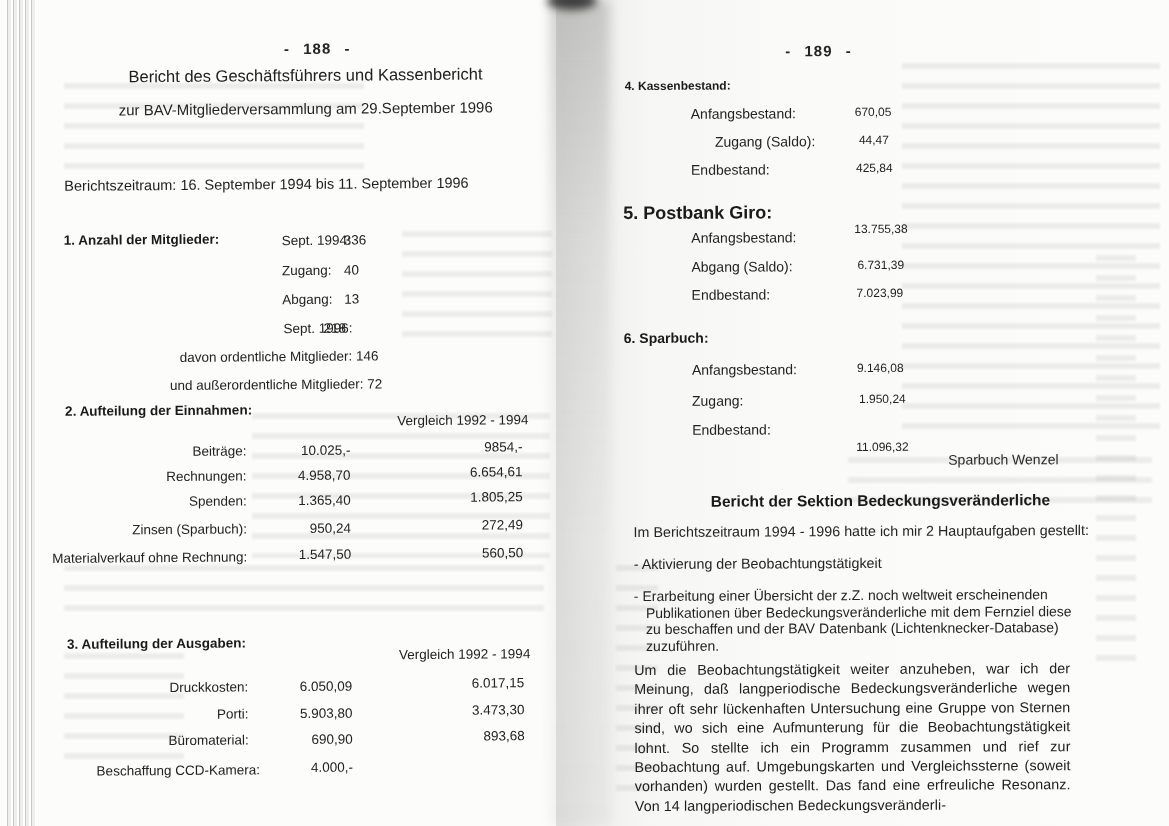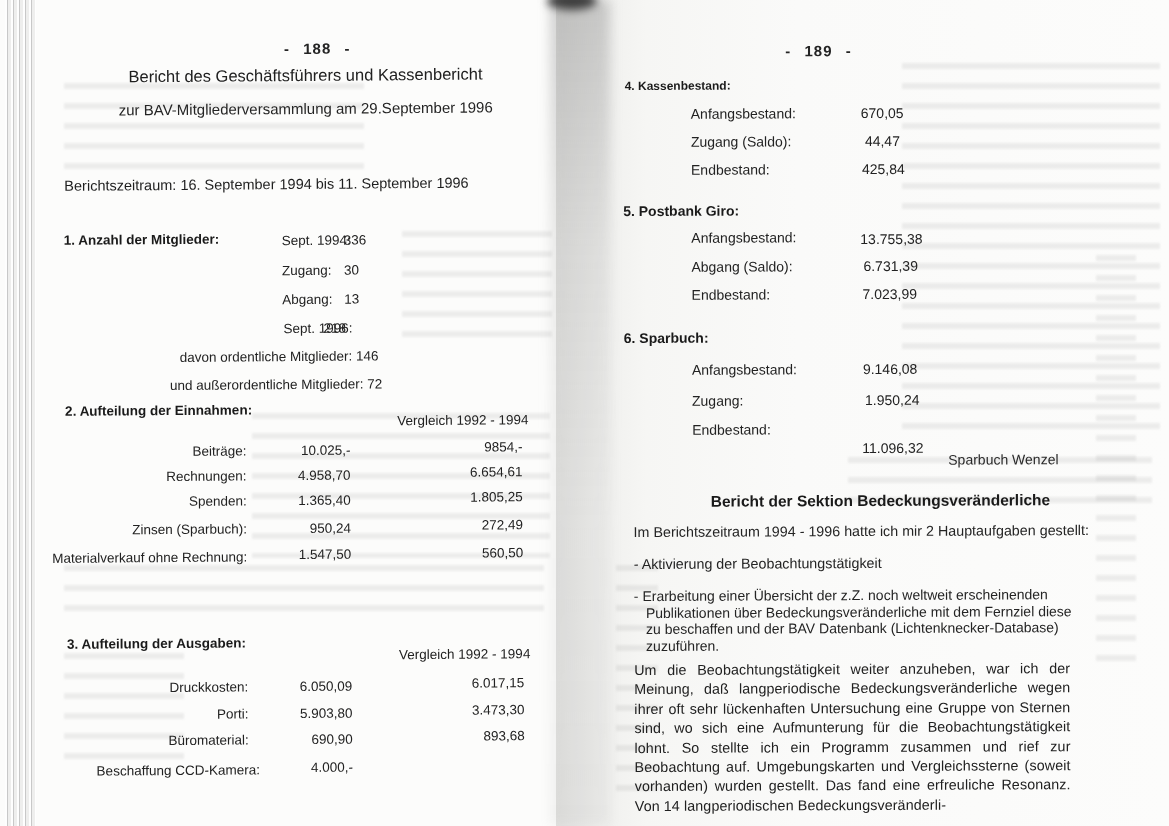--- a/index.html
+++ b/index.html
@@ -35,21 +35,21 @@
   .t{position:absolute;white-space:nowrap;font-size:13.5px;line-height:1.2;}
   .center{text-align:center;}
   .right{text-align:right;}
   .pgnum{font-size:15px;font-weight:700;word-spacing:8px;letter-spacing:1px;color:#242424;}
   .doc-title{font-size:16.5px;color:#202020;}
   .doc-sub{font-size:15px;color:#242424;}
   .period{font-size:14.5px;}
   .sec-h{font-weight:700;font-size:13.5px;color:#1a1a1a;}
   .cell{font-size:13.5px;color:#222;}
   .r-label{font-size:14px;color:#222;}
-  .r-val{font-size:14px;color:#222;margin-left:6px;}
+  .r-val{font-size:12px;color:#222;}
   .sig{font-size:14px;color:#2a2a2a;}
   .rep-title{font-size:15.5px;font-weight:700;color:#1a1a1a;}
   .body-text{font-size:14.3px;color:#242424;}
   .wrap{white-space:normal;}
   .hang{padding-left:12px;text-indent:-12px;}
   .para{
     position:absolute;white-space:normal;text-align:justify;
     font-size:14.3px;line-height:19.4px;color:#212121;letter-spacing:.1px;
   }
   .ghost{
@@ -85,21 +85,21 @@
   <div class="t doc-sub center" style="left:58px;top:100px;width:500px">zur BAV-Mitgliederversammlung am 29.September 1996</div>
 
   <div class="t period" style="left:66px;top:176px">Berichtszeitraum: 16. September 1994 bis 11. September 1996</div>
 
   <div class="t sec-h" style="left:65px;top:231px">1. Anzahl der Mitglieder:</div>
 
   <div class="t cell" style="left:283px;top:233px">Sept. 1994:</div>
   <div class="t cell" style="left:345px;top:233px">336</div>
 
   <div class="t cell" style="left:283px;top:263px">Zugang:</div>
-  <div class="t cell" style="left:345px;top:263px">30</div>
+  <div class="t cell" style="left:345px;top:263px">40</div>
 
   <div class="t cell" style="left:283px;top:292px">Abgang:</div>
   <div class="t cell" style="left:345px;top:292px">13</div>
 
   <div class="t cell" style="left:284px;top:321px">Sept. 1996:</div>
   <div class="t cell" style="left:324px;top:321px">218</div>
 
   <div class="t cell" style="left:180px;top:349px">davon ordentliche Mitglieder: 146</div>
   <div class="t cell" style="left:170px;top:377px">und außerordentliche Mitglieder: 72</div>
 
@@ -145,28 +145,28 @@
   <div class="t cell right" style="left:244px;top:760px;width:106px">4.000,-</div>
 </div>
 
 <div class="rp">
 
   <div class="t pgnum center" style="left:756px;top:42px;width:128px">- 189 -</div>
 
   <div class="t sec-h" style="left:626px;top:78px;font-size:12px">4. Kassenbestand:</div>
   <div class="t r-label" style="left:692px;top:105px">Anfangsbestand:</div>
   <div class="t r-val" style="left:856px;top:105px">670,05</div>
-  <div class="t r-label" style="left:692px;top:133px">Zugang (Saldo):</div>
+  <div class="t r-label" style="left:716px;top:133px">Zugang (Saldo):</div>
   <div class="t r-val" style="left:860px;top:133px">44,47</div>
   <div class="t r-label" style="left:692px;top:161px">Endbestand:</div>
   <div class="t r-val" style="left:857px;top:161px">425,84</div>
 
-  <div class="t sec-h" style="left:624px;top:202px;font-size:14px">5. Postbank Giro:</div>
+  <div class="t sec-h" style="left:624px;top:202px;font-size:18px">5. Postbank Giro:</div>
   <div class="t r-label" style="left:692px;top:229px">Anfangsbestand:</div>
-  <div class="t r-val" style="left:855px;top:231px">13.755,38</div>
+  <div class="t r-val" style="left:855px;top:222px">13.755,38</div>
   <div class="t r-label" style="left:692px;top:258px">Abgang (Saldo):</div>
   <div class="t r-val" style="left:858px;top:258px">6.731,39</div>
   <div class="t r-label" style="left:692px;top:286px">Endbestand:</div>
   <div class="t r-val" style="left:857px;top:286px">7.023,99</div>
 
   <div class="t sec-h" style="left:624px;top:329px;font-size:14px">6. Sparbuch:</div>
   <div class="t r-label" style="left:692px;top:361px">Anfangsbestand:</div>
   <div class="t r-val" style="left:857px;top:361px">9.146,08</div>
   <div class="t r-label" style="left:692px;top:392px">Zugang:</div>
   <div class="t r-val" style="left:859px;top:392px">1.950,24</div>

